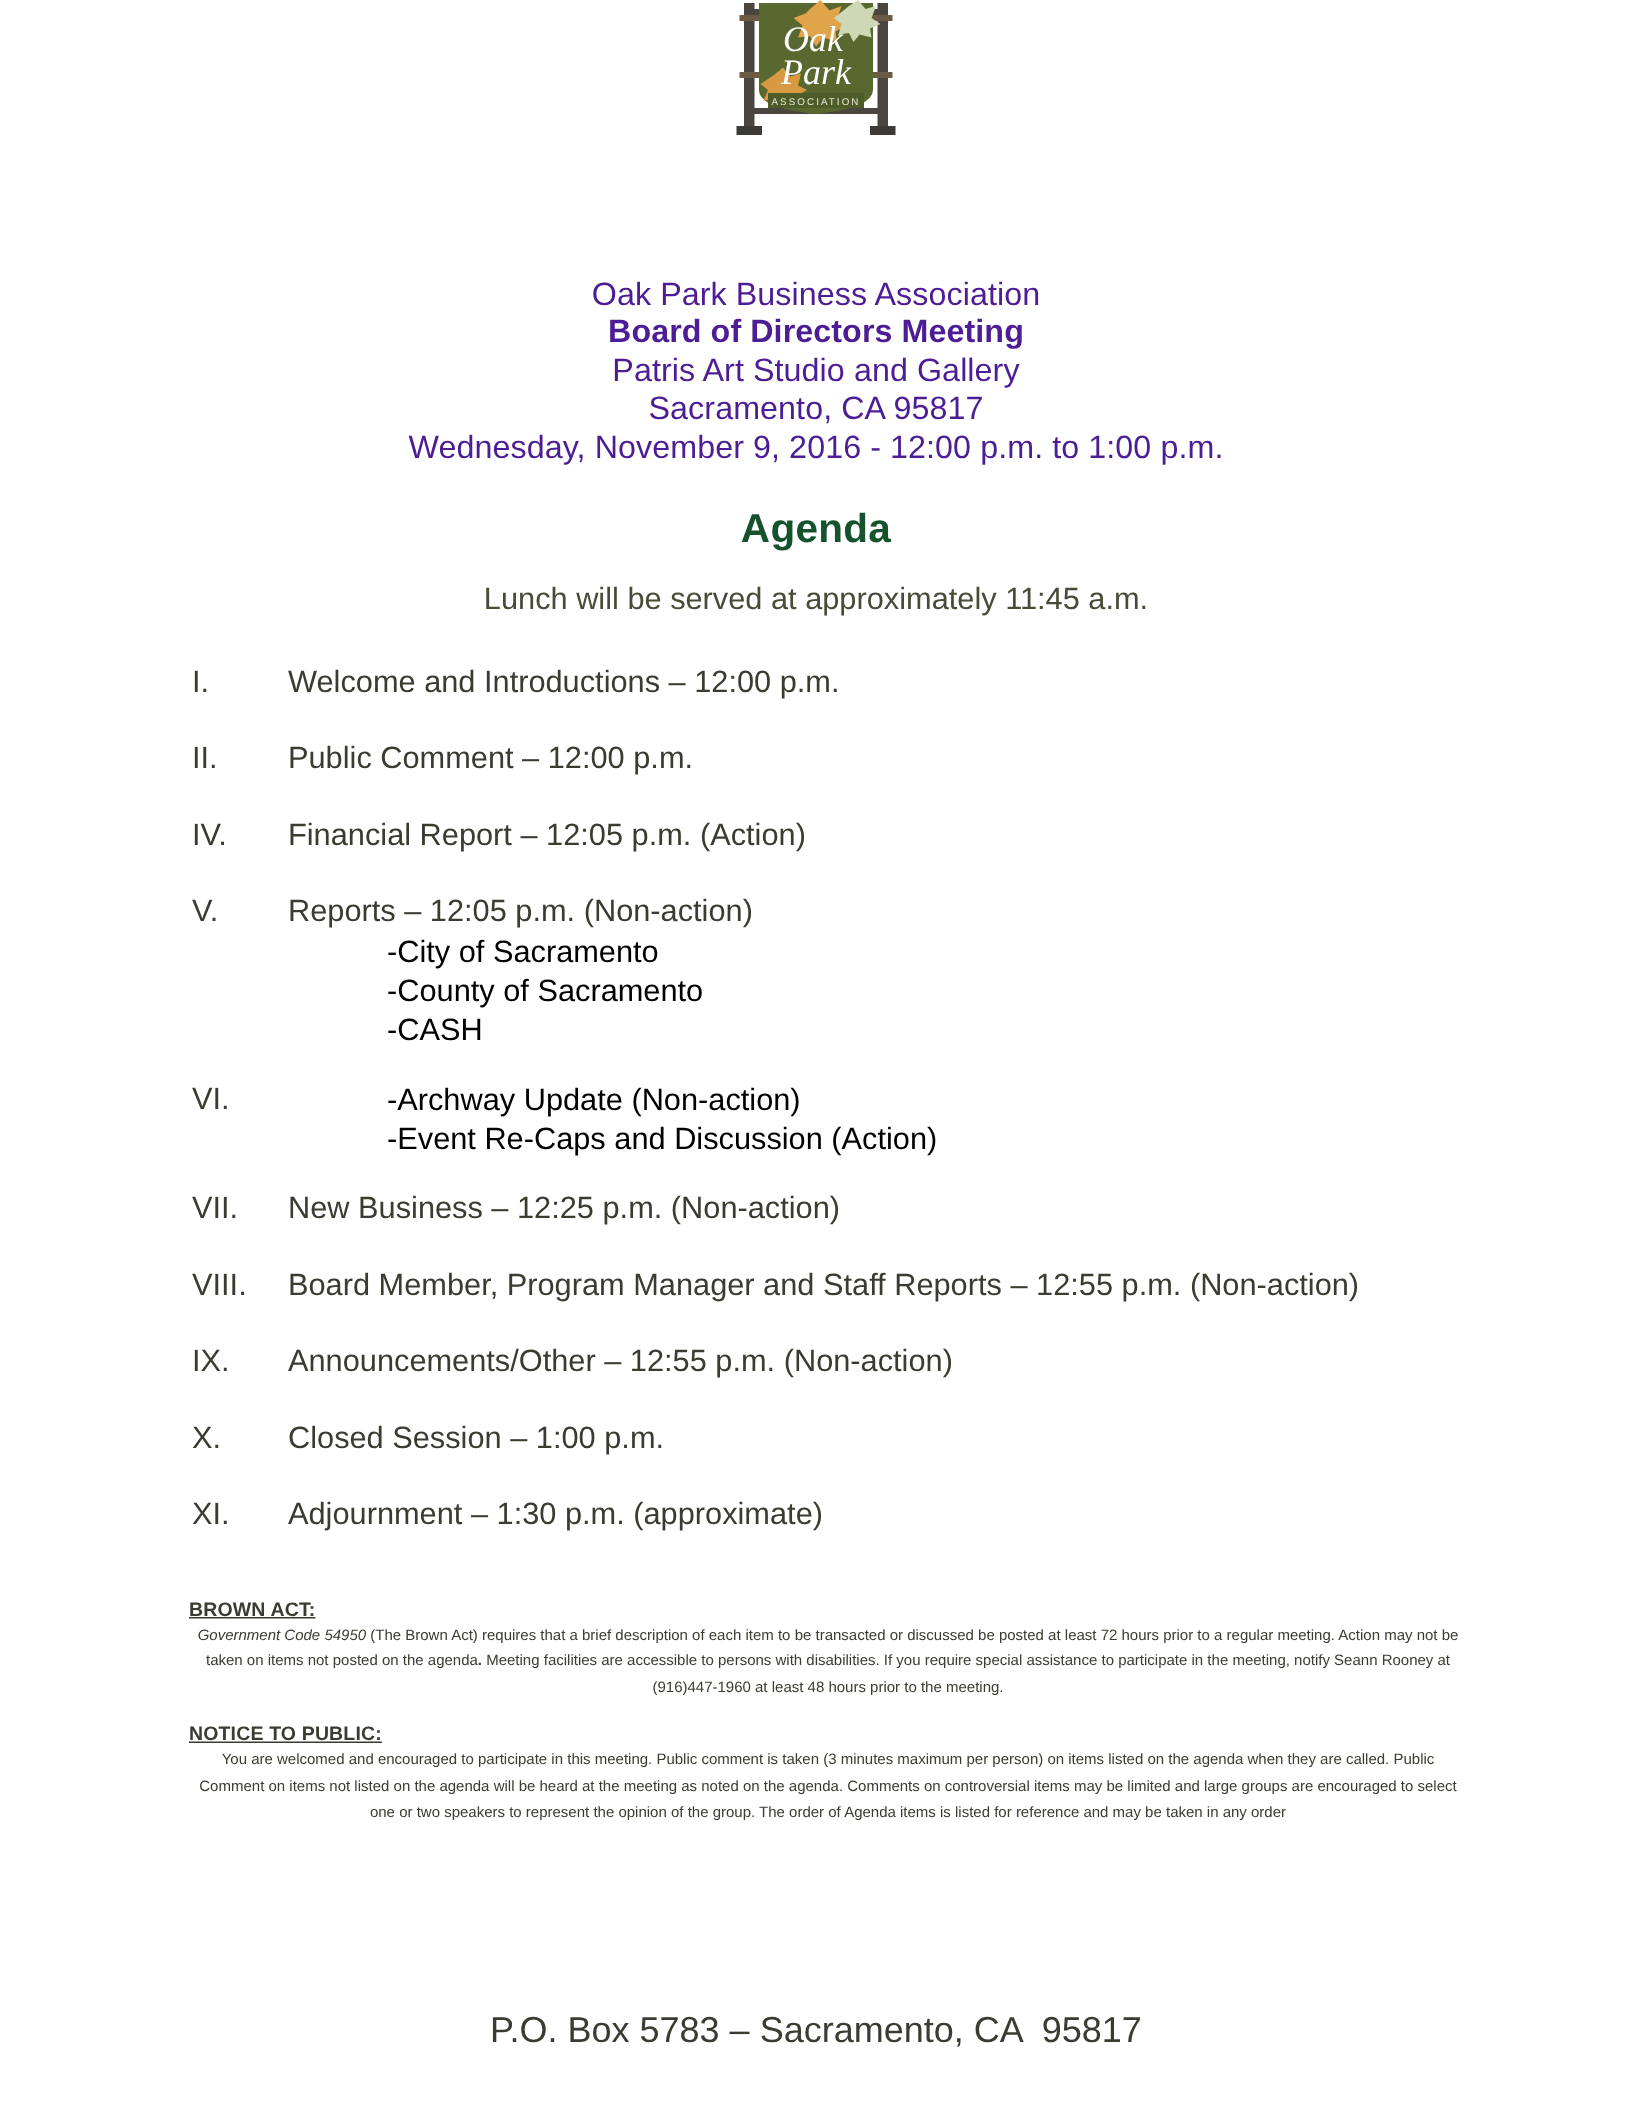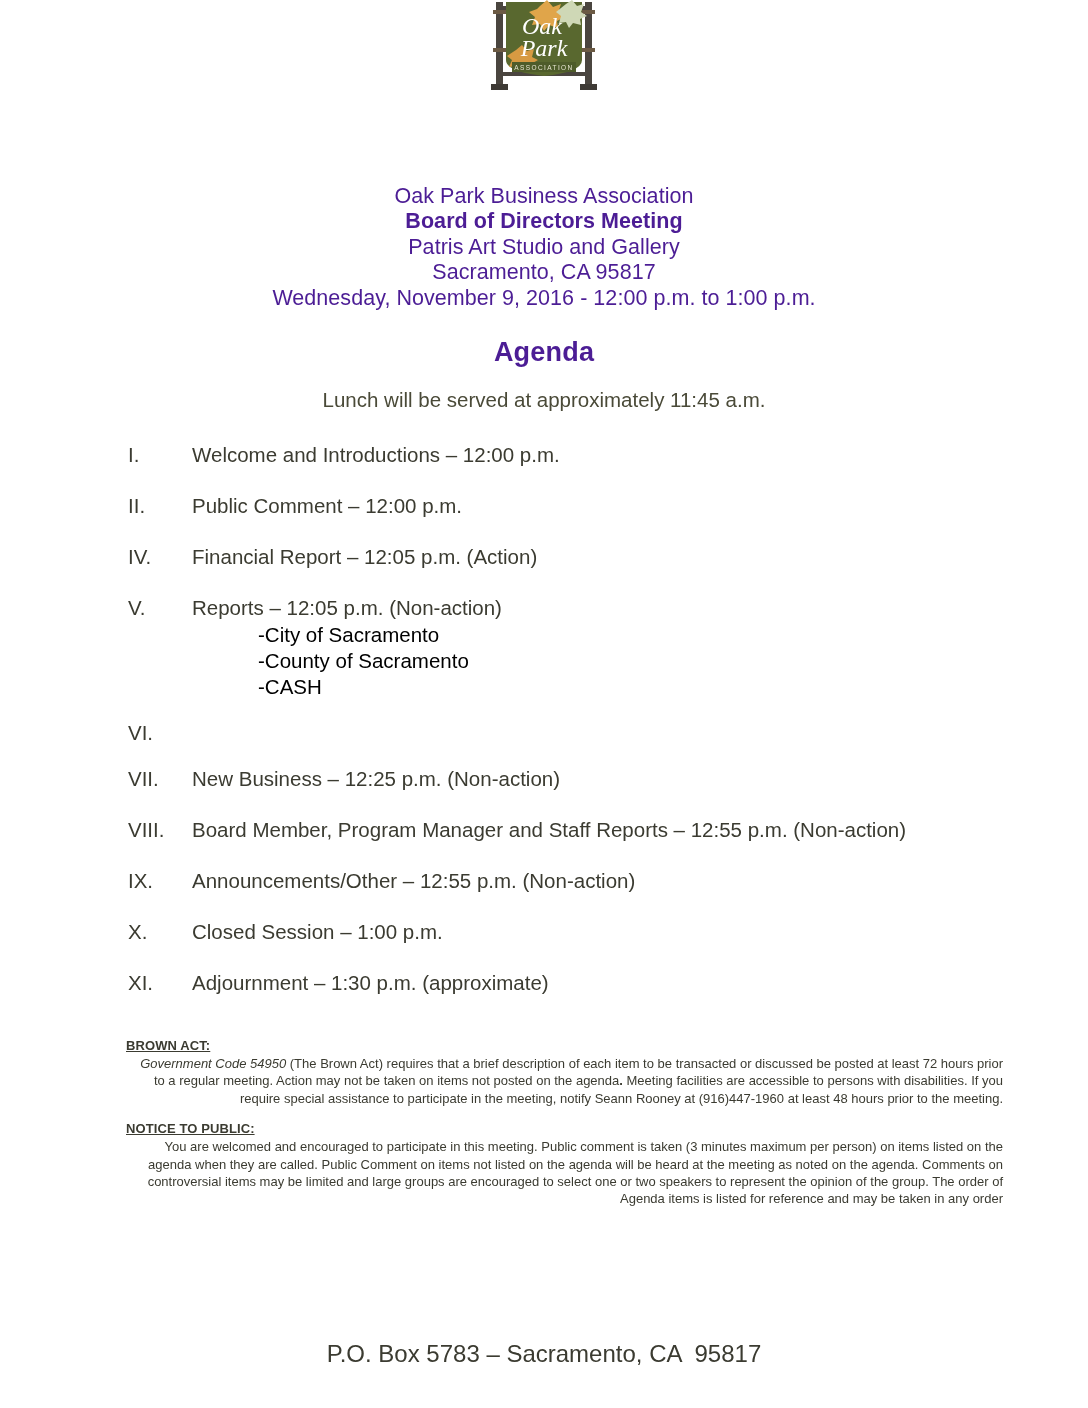--- a/index.html
+++ b/index.html
@@ -40,21 +40,21 @@
     color: #4c1d95;
     letter-spacing: 0.05px;
   }
   .header-block .bold { font-weight: bold; }
 
   
   .agenda-title {
     text-align: center;
     font-size: 27px;
     font-weight: bold;
-    color: #4c1d95;
+    color: #14532d;
     margin-top: 26px;
     letter-spacing: 0.2px;
   }
   .lunch-note {
     text-align: center;
     font-size: 20.5px;
     color: #4a4a38;
     margin-top: 20px;
   }
 
@@ -92,36 +92,36 @@
     font-size: 20.5px;
     line-height: 26px;
     color: #000000;
     white-space: nowrap;
   }
 
   
   .notices {
     margin-top: 42px;
     padding-left: 126px;
-    padding-right: 85px;
+    padding-right: 110px;
   }
   .notice-block { margin-bottom: 14px; }
   .notice-heading {
     font-size: 13px;
     font-weight: bold;
     text-decoration: underline;
     color: #3b3b31;
     letter-spacing: 0.1px;
     margin-bottom: 2px;
   }
   .notice-body {
-    font-size: 13px;
+    font-size: 10px;
     line-height: 17.4px;
     color: #3b3b31;
-    text-align: right;
+    text-align: center;
   }
   .notice-body .ital { font-style: italic; }
   .notice-body .bld { font-weight: bold; }
 
   
   .footer {
     position: absolute;
     left: 0;
     right: 0;
     top: 1340px;
@@ -209,20 +209,24 @@
         <div class="sub-list">
           <div class="sub-item">-City of Sacramento</div>
           <div class="sub-item">-County of Sacramento</div>
           <div class="sub-item">-CASH</div>
         </div>
       </div>
     </div>
     <div class="agenda-item has-sub">
       <div class="roman">VI.</div>
       <div class="item-body">
+        <div class="sub-list">
+          <div class="sub-item">-Archway Update (Non-action)</div>
+          <div class="sub-item">-Event Re-Caps and Discussion (Action)</div>
+        </div>
       </div>
     </div>
     <div class="agenda-item">
       <div class="roman">VII.</div>
       <div class="item-body">
         <div class="item-text">New Business – 12:25 p.m. (Non-action)</div>
       </div>
     </div>
     <div class="agenda-item">
       <div class="roman">VIII.</div>

